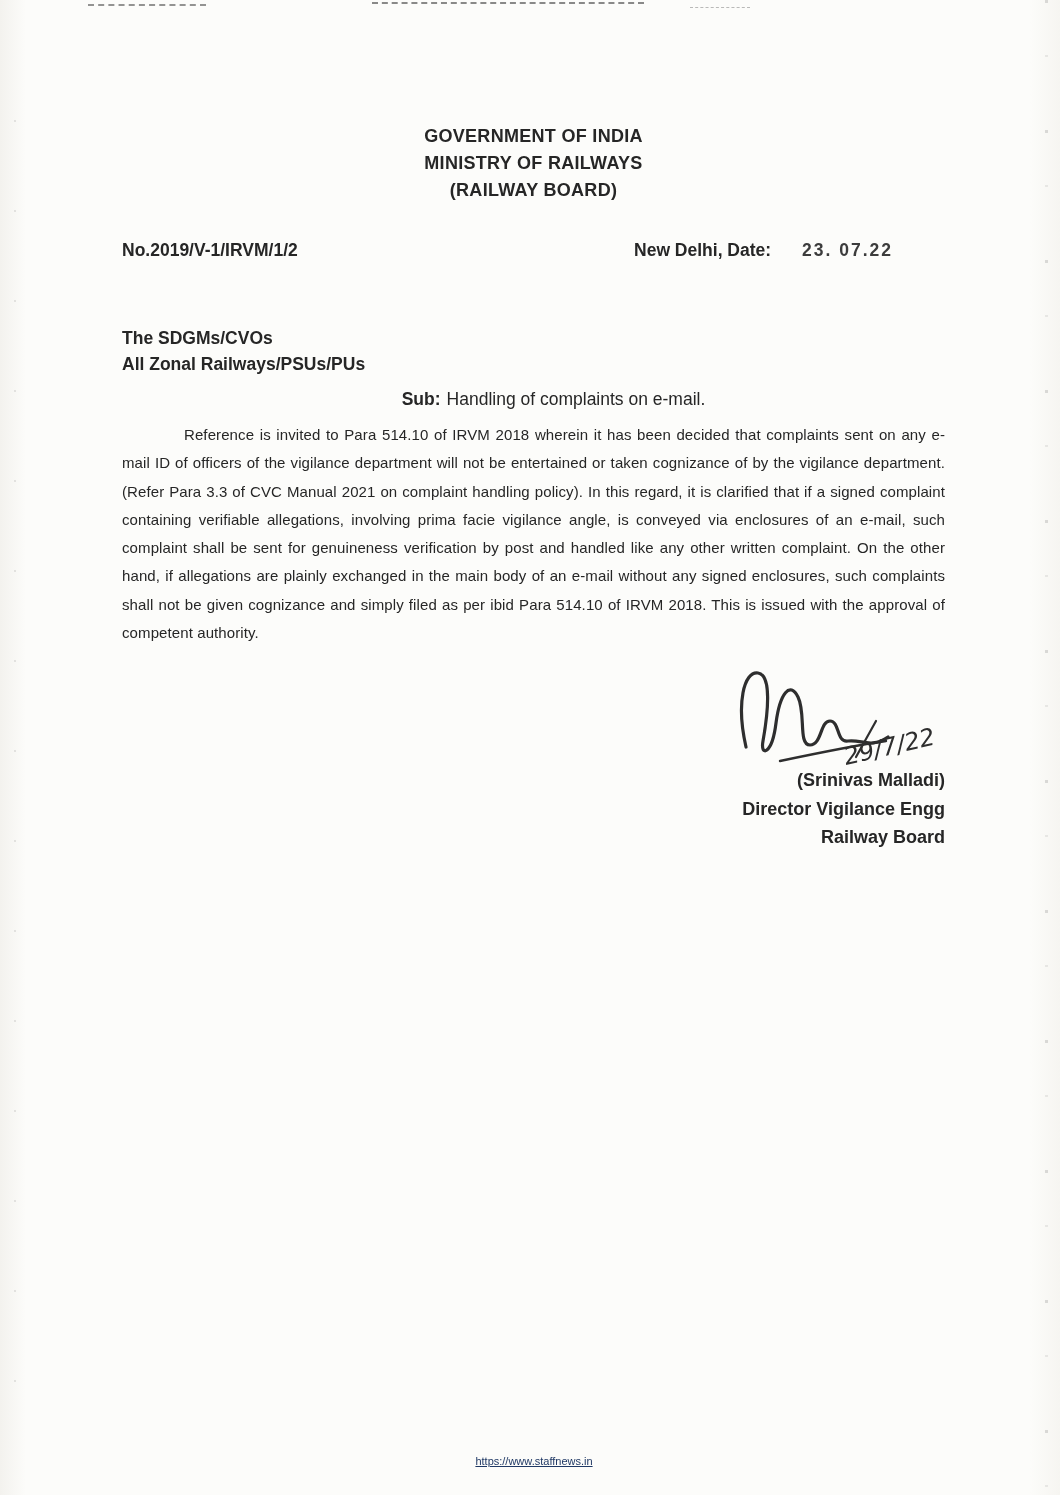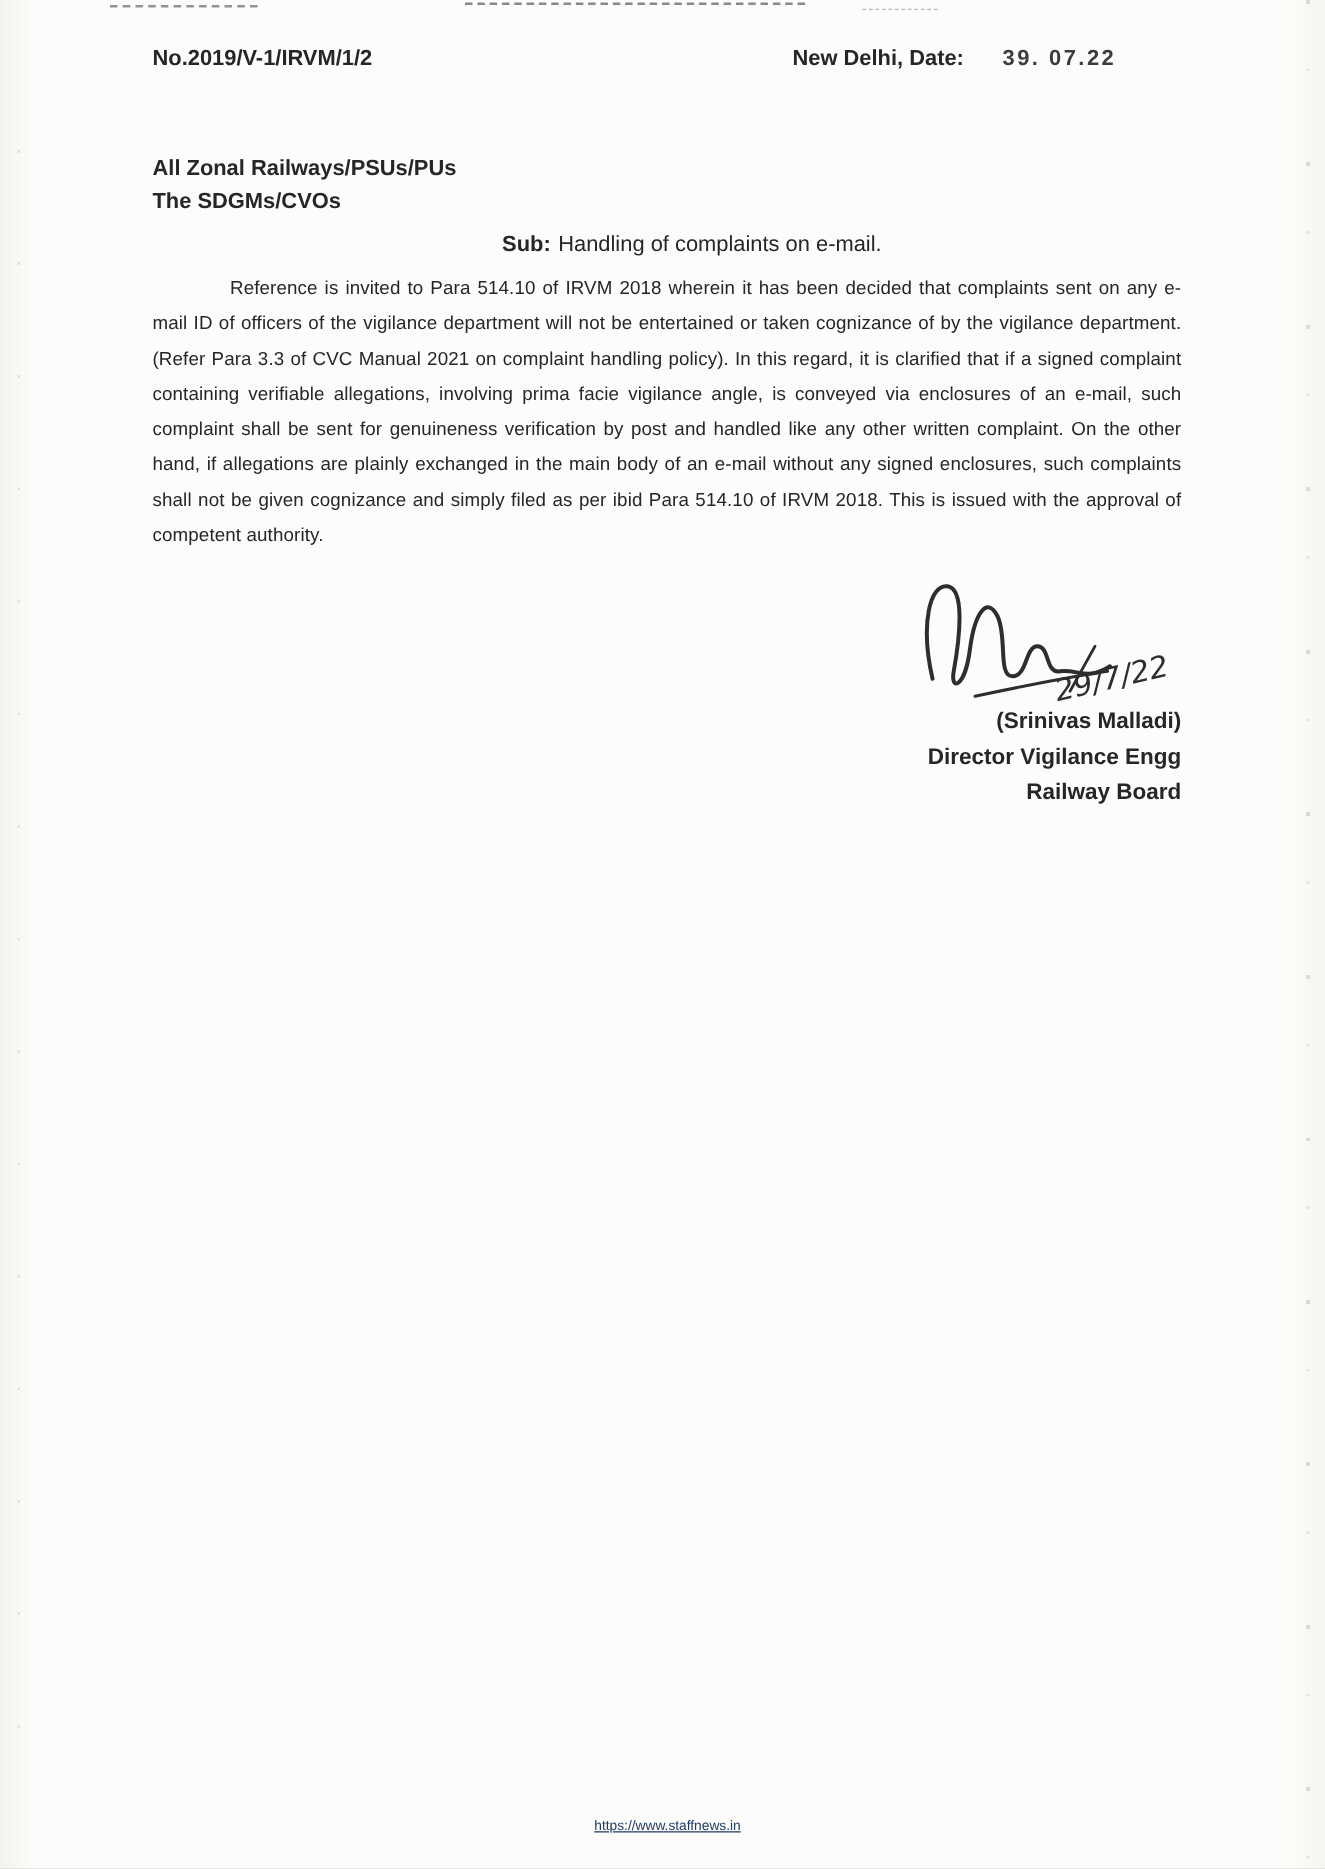--- a/index.html
+++ b/index.html
@@ -64,32 +64,37 @@
 <div class="page">
 
   <div class="artifact dash1"></div>
   <div class="artifact dash2"></div>
   <div class="artifact dash3"></div>
   <div class="artifact right-strip"></div>
   <div class="artifact left-specks"></div>
 
   <div class="content">
 
+    <header class="letterhead">
+      <div>GOVERNMENT OF INDIA</div>
+      <div>MINISTRY OF RAILWAYS</div>
+      <div>(RAILWAY BOARD)</div>
+    </header>
 
     <div class="ref-row">
       <span>No.2019/V-1/IRVM/1/2</span>
       <span class="place-date">
         <span>New Delhi, Date:</span>
-        <span class="stamped-date">39. 07.22</span>
+        <span class="stamped-date">23. 07.22</span>
       </span>
     </div>
 
     <div class="addressee">
+      <div>The SDGMs/CVOs</div>
       <div>All Zonal Railways/PSUs/PUs</div>
-      <div>The SDGMs/CVOs</div>
     </div>
 
     <div class="subject-line">
       <span class="sub-label">Sub:</span><span>Handling of complaints on e-mail.</span>
     </div>
 
     <p class="body-para">Reference is invited to Para 514.10 of IRVM 2018 wherein it has been decided that complaints sent on any e-mail ID of officers of the vigilance department will not be entertained or taken cognizance of by the vigilance department. (Refer Para 3.3 of CVC Manual 2021 on complaint handling policy). In this regard, it is clarified that if a signed complaint containing verifiable allegations, involving prima facie vigilance angle, is conveyed via enclosures of an e-mail, such complaint shall be sent for genuineness verification by post and handled like any other written complaint. On the other hand, if allegations are plainly exchanged in the main body of an e-mail without any signed enclosures, such complaints shall not be given cognizance and simply filed as per ibid Para 514.10 of IRVM 2018.  This is issued with the approval of competent authority.</p>
 
     <div class="sig-block">
       <svg class="sig-art" viewBox="0 0 225 105" aria-hidden="true">

